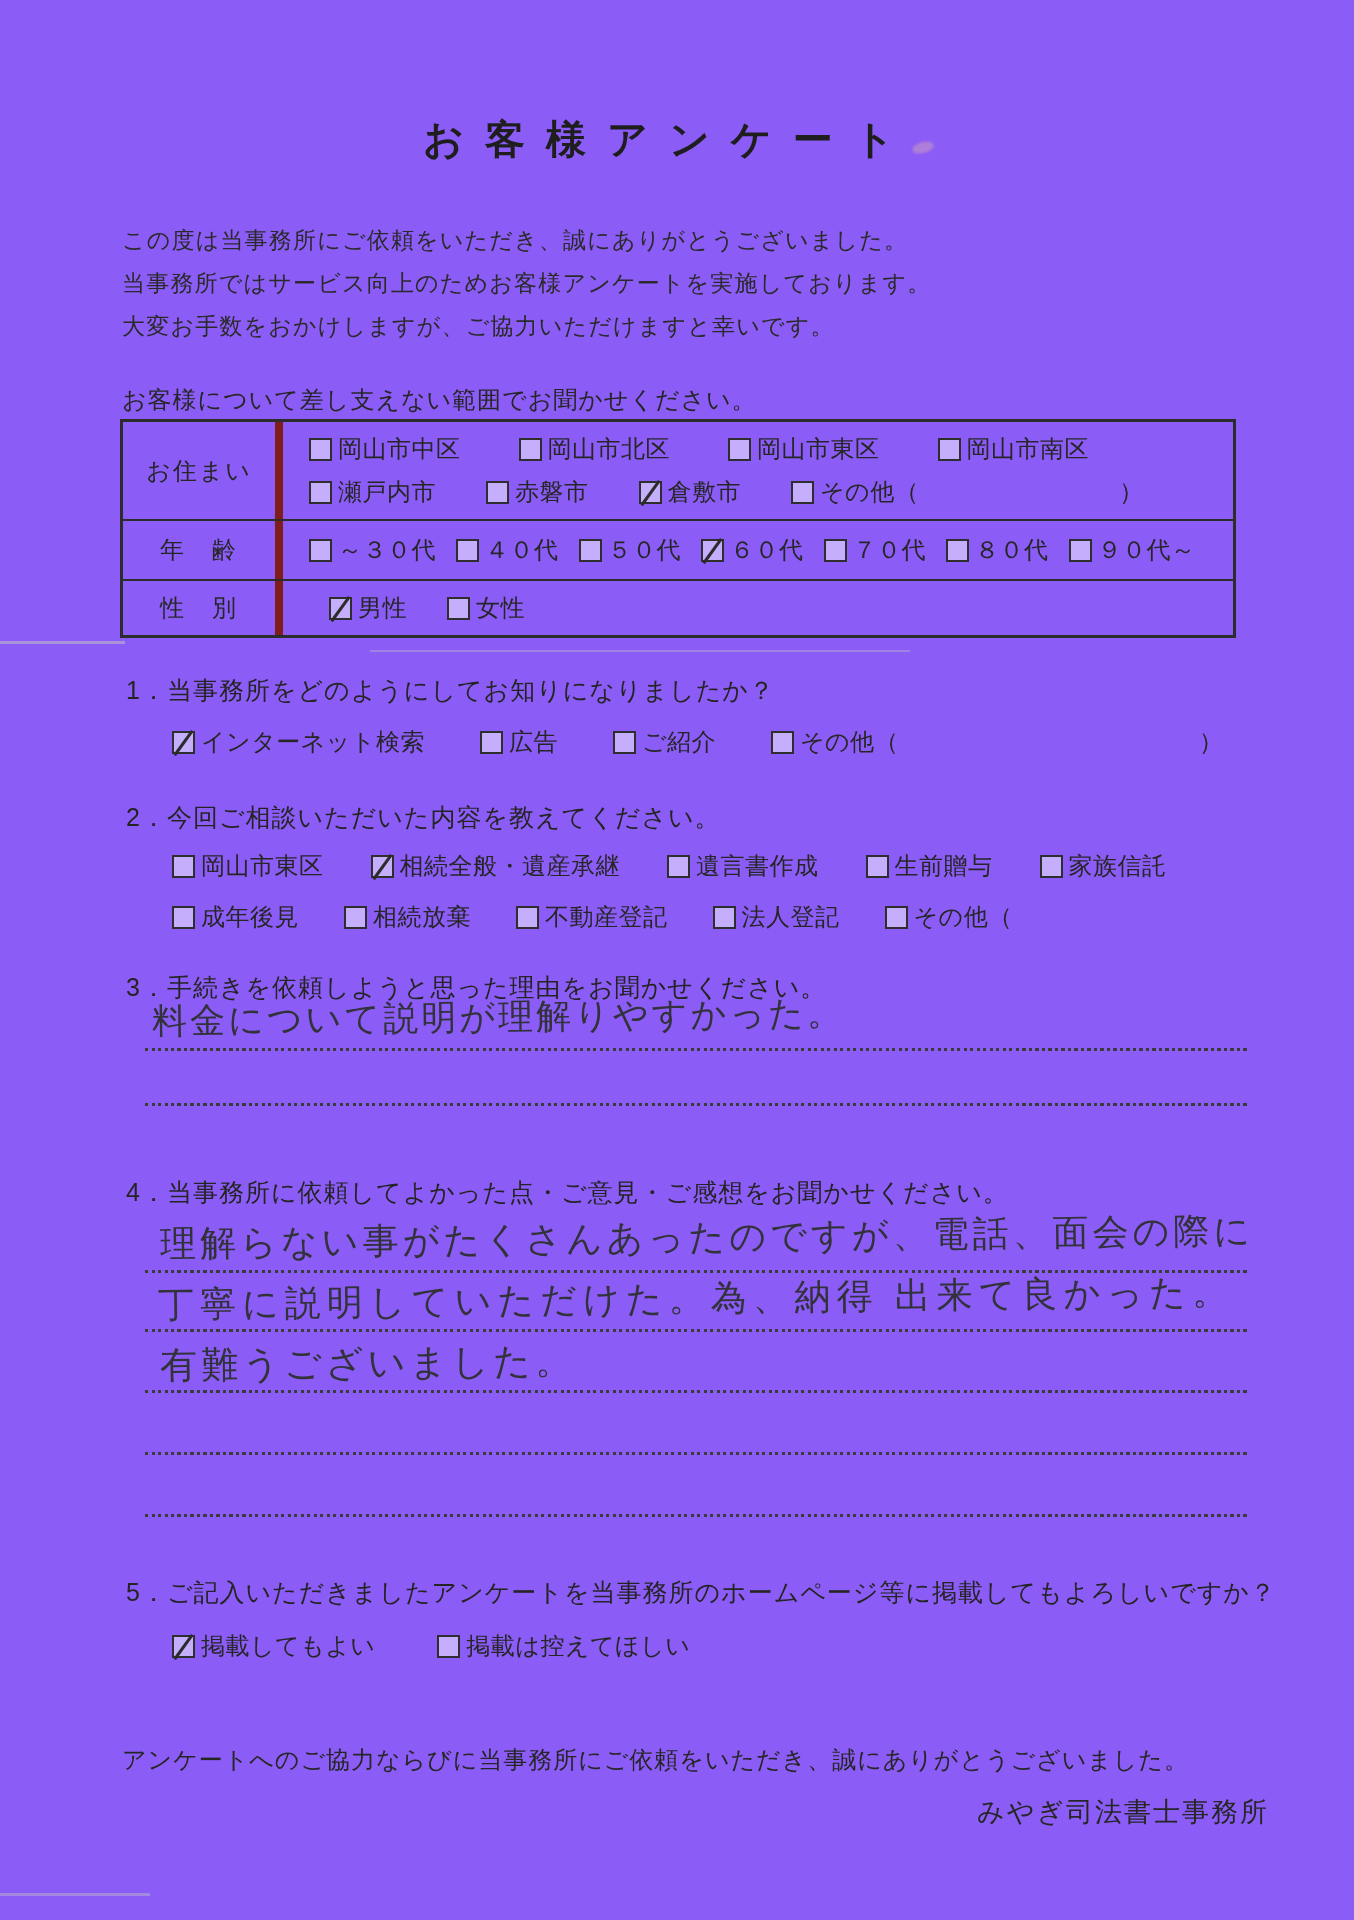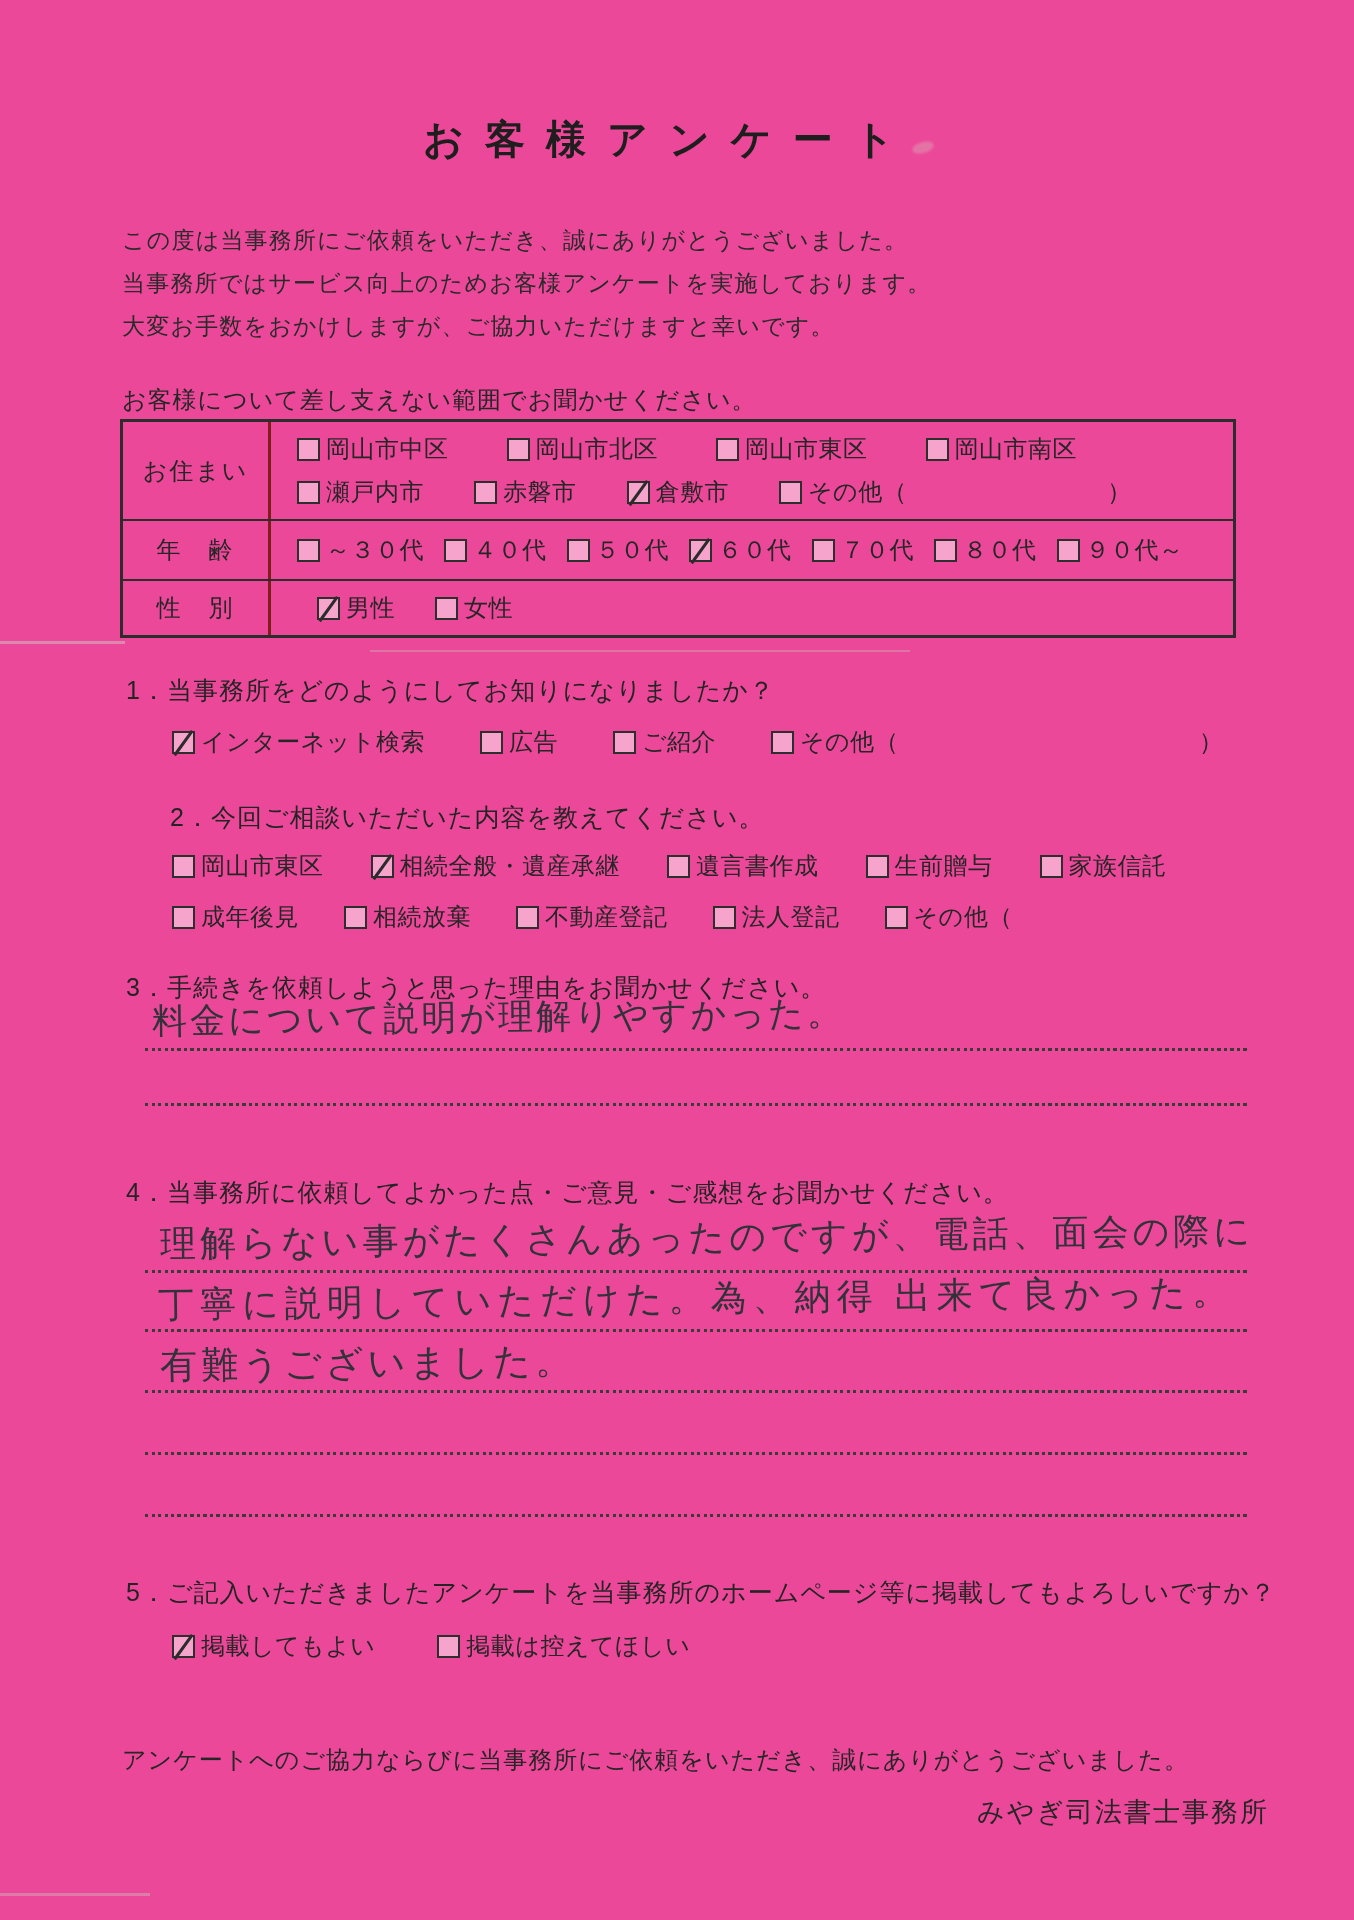--- a/index.html
+++ b/index.html
@@ -1,19 +1,19 @@
 <!DOCTYPE html>
 <html><head>
 <meta charset="utf-8">
 <style>
   * { margin:0; padding:0; box-sizing:border-box; }
   html,body { background:#ffffff; }
   .page {
     position:relative; width:1354px; height:1920px;
-    background:#ec4899;
+    background:#8b5cf6;
     font-family:"Liberation Sans","DejaVu Sans",sans-serif;
     color:#262626; overflow:hidden;
   }
   .title {
     position:absolute; top:112px; left:423px;
     font-size:40px; font-weight:700; letter-spacing:21px;
     color:#1e1e1e; white-space:nowrap;
   }
   .intro {
     position:absolute; top:219px; left:122px;
@@ -25,21 +25,21 @@
     font-size:24px; letter-spacing:1px; white-space:nowrap;
   }
   
   .ptable {
     position:absolute; top:419px; left:120px; width:1116px;
     border:3px solid #2c2c2c;
   }
   .prow { display:flex; border-top:2px solid #2c2c2c; }
   .prow:first-child { border-top:none; }
   .plabel {
-    width:148px; border-right:3px solid #7f1d1d; flex:none;
+    width:160px; border-right:8px solid #7f1d1d; flex:none;
     display:flex; align-items:center; justify-content:center;
     font-size:24px; letter-spacing:2px;
   }
   .pcontent { flex:1; display:flex; flex-direction:column; justify-content:center; padding-left:26px; }
   .row-residence { height:97px; }
   .row-age { height:60px; }
   .row-gender { height:56px; }
   .optline { display:flex; align-items:center; white-space:nowrap; }
   .optline + .optline { margin-top:11px; }
   .g58 { gap:58px; } .g50 { gap:50px; } .g20 { gap:20px; } .g40 { gap:40px;padding-left:20px; }
@@ -53,21 +53,21 @@
   .cb.checked::after {
     content:""; position:absolute; left:8px; top:-5px;
     width:2.6px; height:30px; background:#2b2b2b; transform:rotate(36deg);
   }
   .pgap { display:inline-block; height:1px; }
   .pgap-sm { width:200px; } .pgap-md { width:300px; } .pgap-lg { width:350px; }
   
   .question { position:absolute; left:126px; font-size:25px; letter-spacing:1px; white-space:nowrap; color:#242424; }
   .optrow { position:absolute; left:172px; display:flex; align-items:center; white-space:nowrap; }
   .q1-title { top:674px; } .q1-opts { top:726px; }
-  .q2-title { top:801px;margin-left:44px; } .q2-opts1 { top:850px; } .q2-opts2 { top:901px; }
+  .q2-title { top:801px; } .q2-opts1 { top:850px; } .q2-opts2 { top:901px; }
   .q3-title { top:971px; }
   .q4-title { top:1176px; }
   .q5-title { top:1576px; } .q5-opts { top:1630px; }
   
   .dotline {
     position:absolute; left:145px; width:1105px; height:3px;
     background-image:repeating-linear-gradient(90deg,#3b3b3b 0 3px,transparent 3px 6.5px);
   }
   .dot-q3-1 { top:1048px; } .dot-q3-2 { top:1103px; }
   .dot-q4-1 { top:1270px; } .dot-q4-2 { top:1329px; } .dot-q4-3 { top:1390px; }

